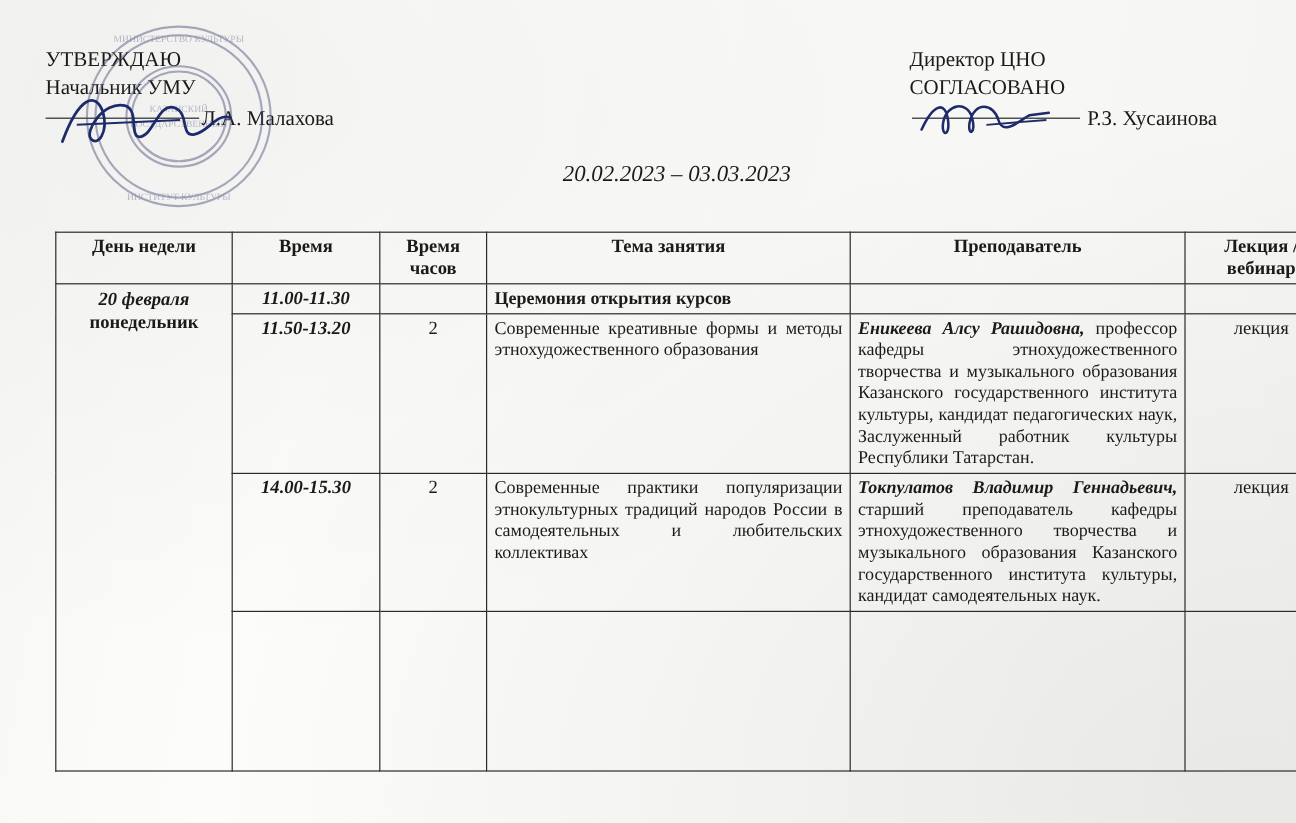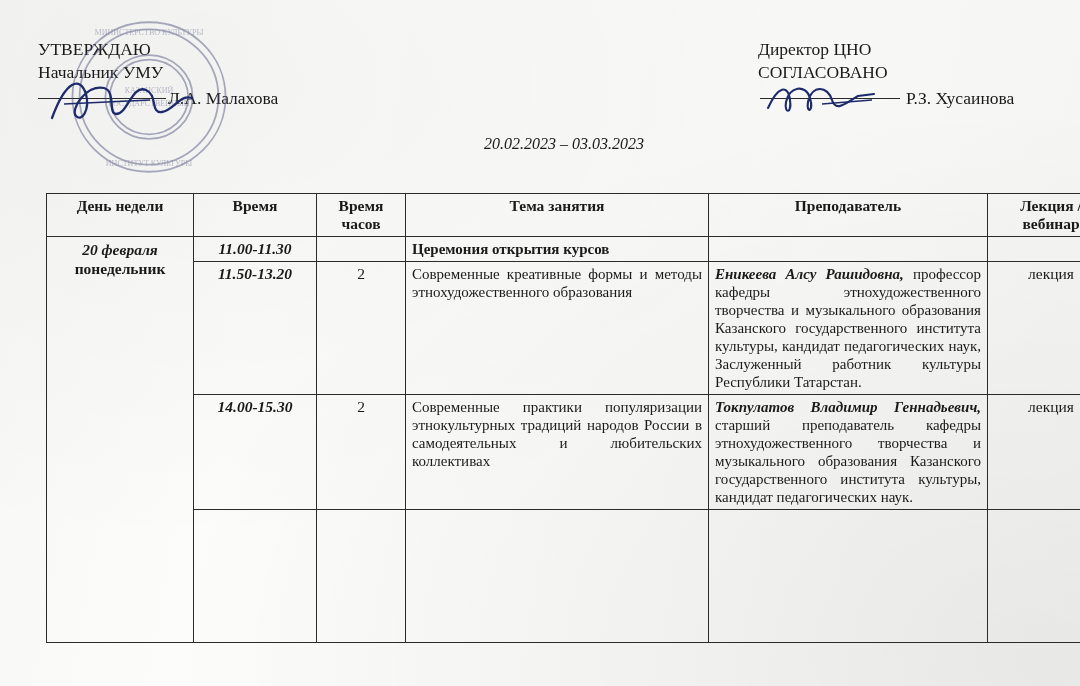--- a/index.html
+++ b/index.html
@@ -106,21 +106,21 @@
     font-size: 17px;
     font-weight: bold;
     letter-spacing: .1px;
   }
   .t2 {
     font-size: 15.5px;
     font-weight: bold;
     margin-top: 3px;
   }
   .t3 {
-    font-size: 16px;
+    font-size: 19px;
     font-style: italic;
     margin-top: 3px;
     padding-left: 48px;
   }
 
   
   table.sched {
     position: absolute;
     left: 46px;
     top: 193px;
@@ -277,21 +277,21 @@
         <td class="vol pad-top-2">2</td>
         <td class="theme pad-top-2">Современные креативные формы и методы этнохудожественного образования</td>
         <td class="teach pad-top-2"><b>Еникеева Алсу Рашидовна,</b><span> профессор кафедры этнохудожественного творчества и музыкального образования Казанского государственного института культуры, кандидат педагогических наук, Заслуженный работник культуры Республики Татарстан.</span></td>
         <td class="type pad-top-2">лекция</td>
       </tr>
 
       <tr>
         <td class="time pad-top-3">14.00-15.30</td>
         <td class="vol pad-top-3">2</td>
         <td class="theme pad-top-3">Современные практики популяризации этнокультурных традиций народов России в самодеятельных и любительских коллективах</td>
-        <td class="teach pad-top-3"><b>Токпулатов Владимир Геннадьевич,</b><span> старший преподаватель кафедры этнохудожественного творчества и музыкального образования Казанского государственного института культуры, кандидат педагогических наук.</span></td>
+        <td class="teach pad-top-3"><b>Токпулатов Владимир Геннадьевич,</b><span> старший преподаватель кафедры этнохудожественного творчества и музыкального образования Казанского государственного института культуры, кандидат самодеятельных наук.</span></td>
         <td class="type pad-top-3">лекция</td>
       </tr>
 
       <tr>
         <td class="time cell-spacer"></td>
         <td class="vol"></td>
         <td class="theme"></td>
         <td class="teach"></td>
         <td class="type"></td>
       </tr>

